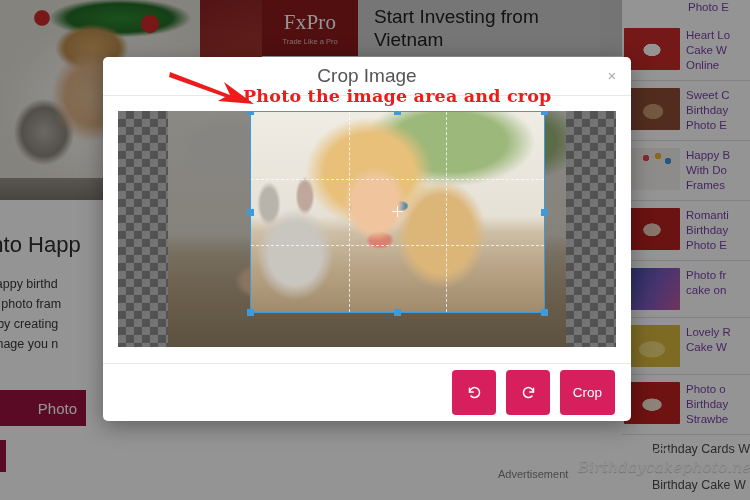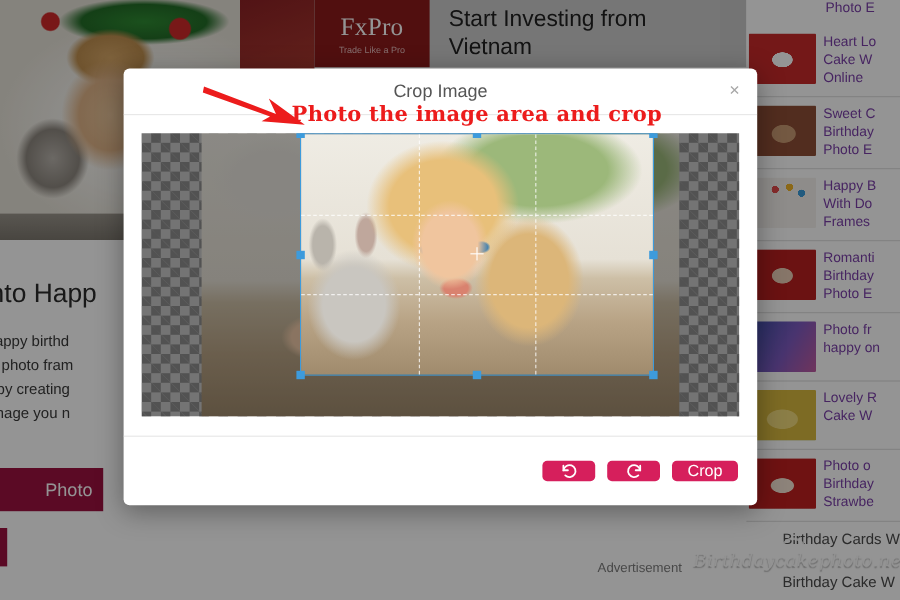--- a/index.html
+++ b/index.html
@@ -116,21 +116,21 @@
   #modal {
     position: absolute; left: 103px; top: 57px; width: 528px; height: 364px;
     background: #fff; border-radius: 5px; box-shadow: 0 5px 22px rgba(0,0,0,.35);
     display: flex; flex-direction: column; overflow: hidden;
   }
   .modal-header {
     position: relative; height: 39px; flex: 0 0 39px;
     display: flex; align-items: center; justify-content: center;
     border-bottom: 1px solid #e8e8e8;
   }
-  .modal-title { font-size: 15px; color: #555; }
+  .modal-title { font-size: 19px; color: #555; }
   .modal-close {
     position: absolute; right: 11px; top: 11px; width: 16px; height: 16px;
     font-size: 15px; line-height: 15px; color: #a8a8a8; text-align: center; cursor: pointer;
   }
   .modal-body { flex: 1; padding: 15px; display: flex; }
 
   
   .crop-canvas {
     position: relative; width: 100%; height: 236px; overflow: hidden;
     background-color: #c9c9c9;
@@ -185,21 +185,21 @@
   .h-nw { left: -4px; top: -4px; } .h-n { left: 50%; margin-left: -3.5px; top: -4px; }
   .h-ne { right: -4px; top: -4px; } .h-e { right: -4px; top: 50%; margin-top: -3.5px; }
   .h-se { right: -4px; bottom: -4px; } .h-s { left: 50%; margin-left: -3.5px; bottom: -4px; }
   .h-sw { left: -4px; bottom: -4px; } .h-w { left: -4px; top: 50%; margin-top: -3.5px; }
 
   .modal-footer {
     flex: 0 0 58px; border-top: 1px solid #e8e8e8;
     display: flex; align-items: center; justify-content: flex-end; gap: 10px; padding-right: 16px;
   }
   .btn {
-    min-width: 44px; height: 17px; border: none; border-radius: 4px;
+    min-width: 44px; height: 45px; border: none; border-radius: 4px;
     background: #d61f5c; color: #fff; font-size: 13.5px;
     display: flex; align-items: center; justify-content: center; cursor: pointer;
     font-family: "Liberation Sans", sans-serif;
   }
   .btn-crop { min-width: 55px; padding: 0 12px; }
   .btn svg { display: block; }
 
   
   .annot-text {
     position: absolute; left: 243px; top: 86px;
@@ -261,21 +261,21 @@
           </div>
           <div class="side-row">
             <div class="side-thumb t4"></div>
             <div class="side-link" style="white-space: pre;">Romanti
 Birthday
 Photo E</div>
           </div>
           <div class="side-row">
             <div class="side-thumb t5"></div>
             <div class="side-link" style="white-space: pre;">Photo fr
-happy on</div>
+cake on</div>
           </div>
           <div class="side-row">
             <div class="side-thumb t6"></div>
             <div class="side-link" style="white-space: pre;">Lovely R
 Cake W</div>
           </div>
           <div class="side-row">
             <div class="side-thumb t7"></div>
             <div class="side-link" style="white-space: pre;">Photo o
 Birthday

